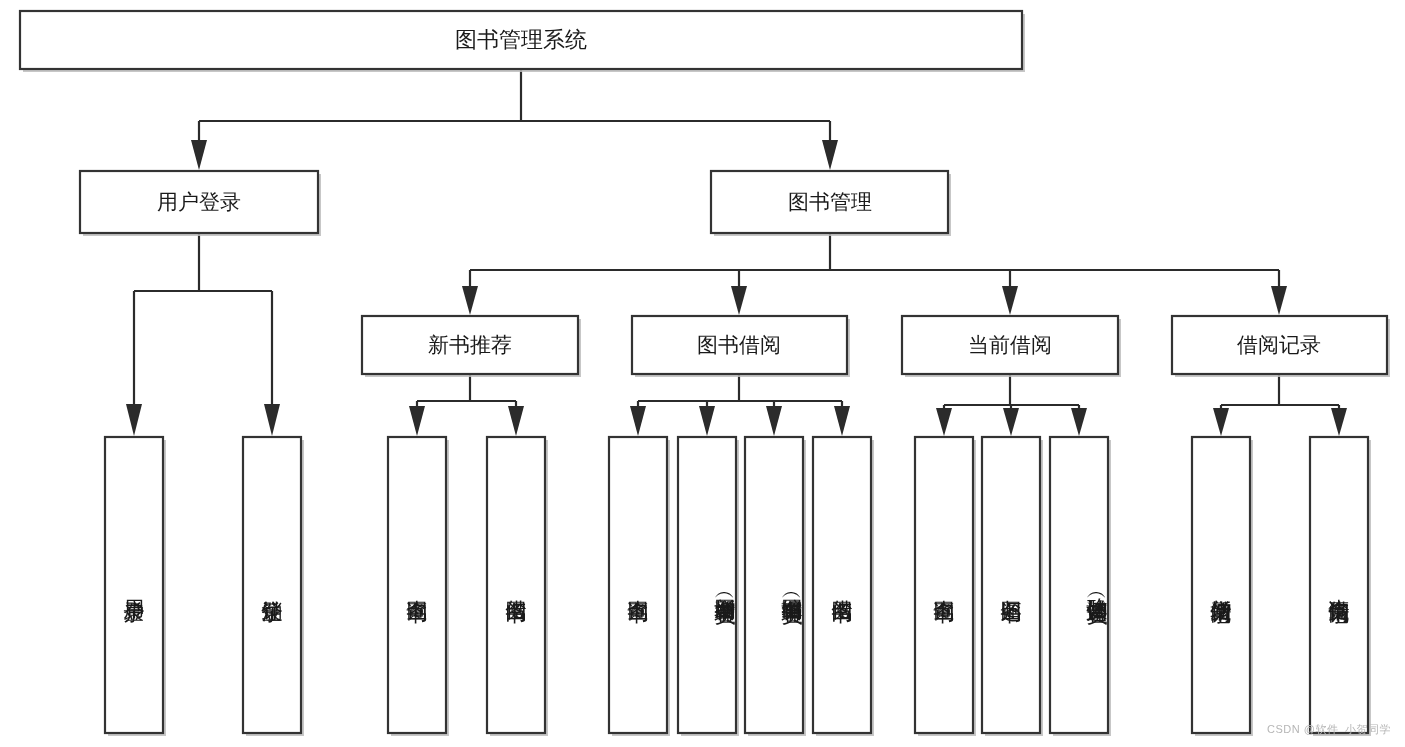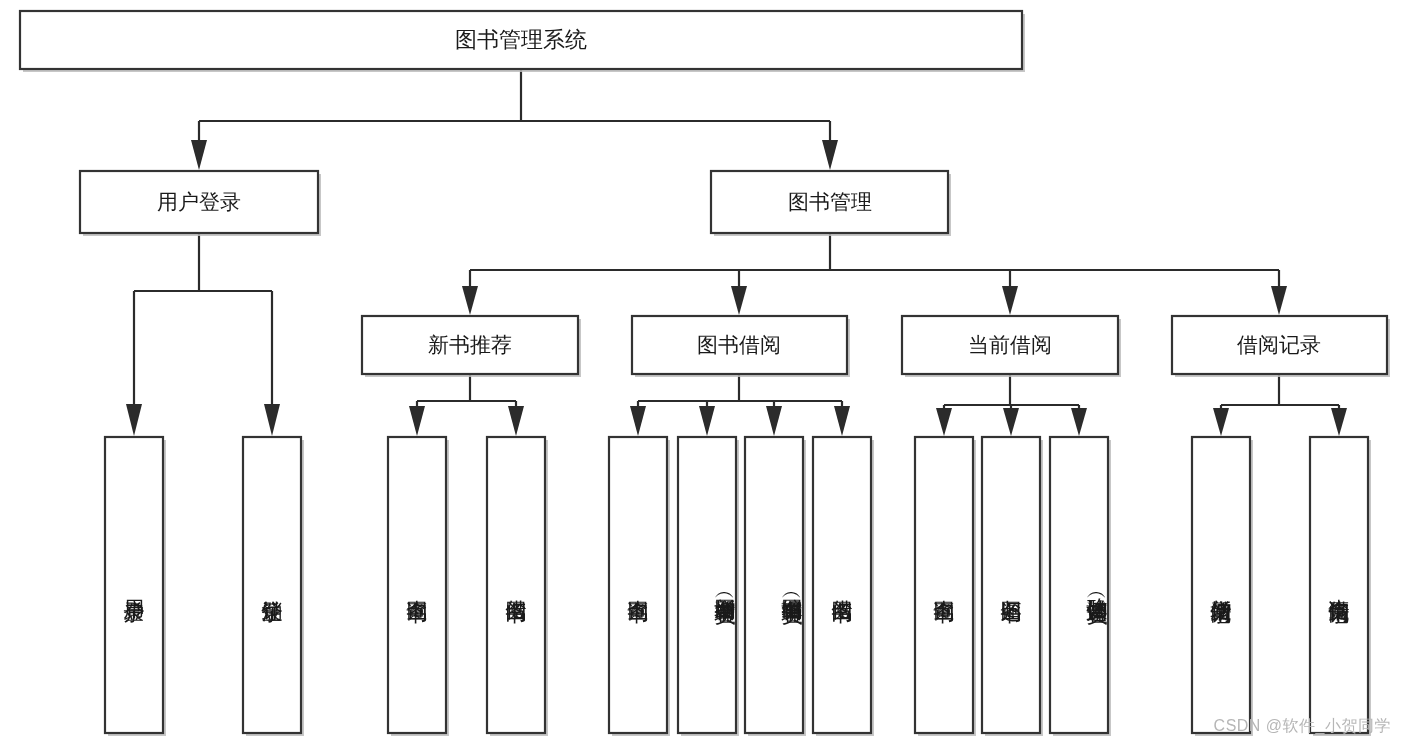--- a/index.html
+++ b/index.html
@@ -71,21 +71,21 @@
     align-items: center;
     justify-content: center;
     white-space: nowrap;
     pointer-events: none;
   }
   .watermark {
     position: absolute;
     right: 14px;
     bottom: 10px;
     font-family: "Liberation Sans", "DejaVu Sans", sans-serif;
-    font-size: 16px;
+    font-size: 11px;
     color: #b6b6b6;
     letter-spacing: 0.5px;
     white-space: nowrap;
   }
 </style>
 </head>
 <body>
 
 <div id="diagram-root">
 

